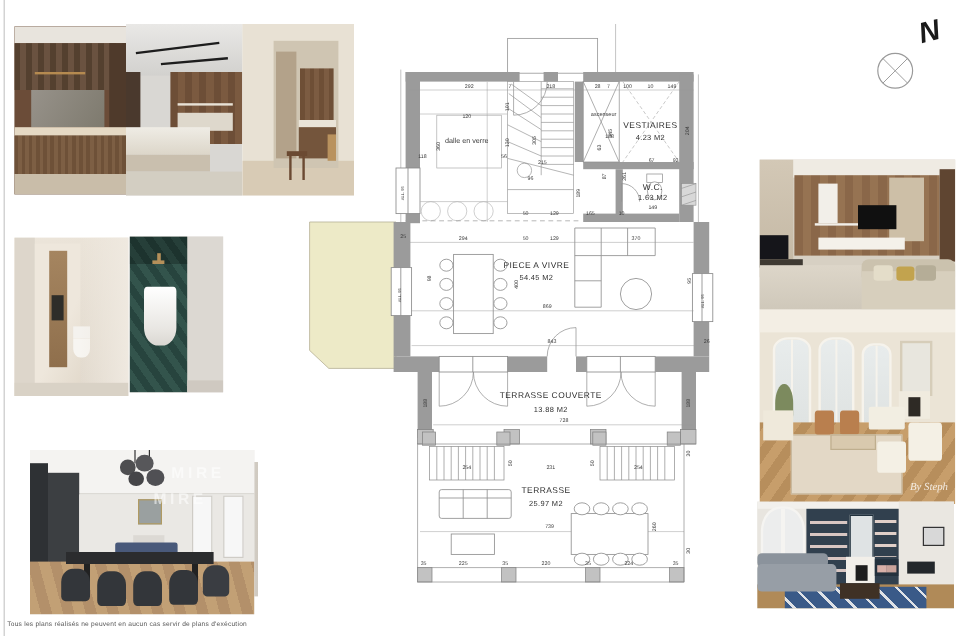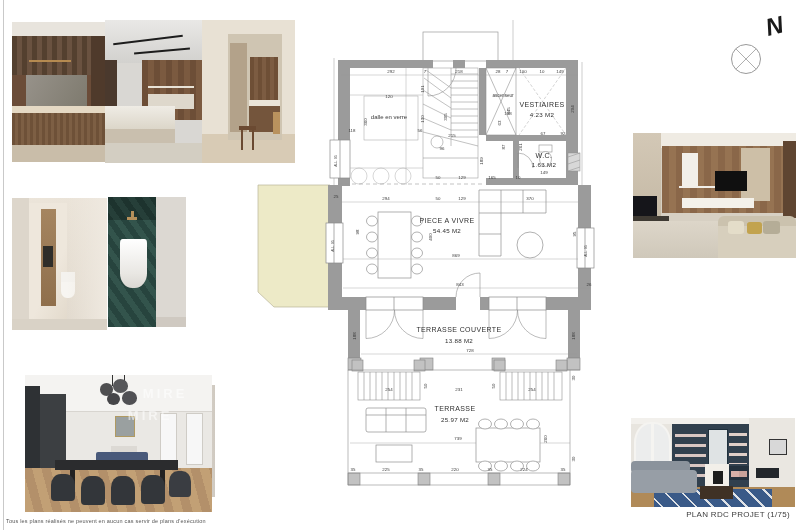--- a/index.html
+++ b/index.html
@@ -124,20 +124,40 @@
     <div style="left:0;top:50%;width:15%;height:16%;background:#15151a;"></div>
     <div style="left:0;top:66%;width:22%;height:6%;background:#3f3a33;"></div>
     <div style="left:0;top:70%;width:100%;height:30%;background:linear-gradient(#ddd6c9,#cfc8ba);"></div>
     <div style="left:52%;top:66%;width:48%;height:12%;background:#cbc2ae;border-radius:6px 6px 0 0;"></div>
     <div style="left:52%;top:74%;width:48%;height:26%;background:#d7cfbd;"></div>
     <div style="left:58%;top:70%;width:10%;height:11%;background:#e4ddc9;border-radius:20%;"></div>
     <div style="left:70%;top:71%;width:9%;height:10%;background:#c2a34e;border-radius:20%;"></div>
     <div style="left:80%;top:70%;width:10%;height:11%;background:#b5ad97;border-radius:20%;"></div>
   </div>
 
+  <div class="photo" style="left:633px;top:258px;width:163px;height:162px;background:#ebe4d6;">
+    <div style="left:0;top:0;width:100%;height:12%;background:#f3eee4;"></div>
+    <div style="left:7%;top:14%;width:17%;height:44%;background:linear-gradient(90deg,rgba(0,0,0,0) 46%,#f6f3ec 46% 54%,rgba(0,0,0,0) 54%),linear-gradient(#e8ecec,#dfe3e2);border:2px solid #f6f3ec;border-radius:40% 40% 0 0/14% 14% 0 0;"></div>
+    <div style="left:30%;top:14%;width:16%;height:44%;background:linear-gradient(90deg,rgba(0,0,0,0) 46%,#f6f3ec 46% 54%,rgba(0,0,0,0) 54%),linear-gradient(#e8ecec,#dfe3e2);border:2px solid #f6f3ec;border-radius:40% 40% 0 0/14% 14% 0 0;"></div>
+    <div style="left:52%;top:17%;width:13%;height:40%;background:linear-gradient(90deg,rgba(0,0,0,0) 46%,#f6f3ec 46% 54%,rgba(0,0,0,0) 54%),linear-gradient(#e8ecec,#dfe3e2);border:2px solid #f6f3ec;border-radius:40% 40% 0 0/14% 14% 0 0;"></div>
+    <div style="left:72%;top:16%;width:14%;height:26%;background:#e8e6de;border:2px solid #d6cdb9;"></div>
+    <div style="left:71%;top:42%;width:16%;height:14%;background:#f0ebdf;"></div>
+    <div style="left:76%;top:45%;width:6%;height:10%;background:#2e2a25;"></div>
+    <div style="left:0;top:58%;width:100%;height:42%;background:repeating-linear-gradient(-55deg,#c79e6b 0 8px,#b78e5c 8px 16px);"></div>
+    <div style="left:16%;top:64%;width:56%;height:30%;background:#e3d8c6;border:1px solid #c9b99e;"></div>
+    <div style="left:8%;top:38%;width:9%;height:20%;background:#7c8a5e;border-radius:50% 50% 20% 20%;"></div>
+    <div style="left:2%;top:52%;width:15%;height:15%;background:#efe9db;"></div>
+    <div style="left:28%;top:52%;width:10%;height:12%;background:#b97f4e;border-radius:15%;"></div>
+    <div style="left:41%;top:52%;width:10%;height:12%;background:#b97f4e;border-radius:15%;"></div>
+    <div style="left:56%;top:50%;width:18%;height:12%;background:#f2eee2;border-radius:8%;"></div>
+    <div style="left:76%;top:58%;width:17%;height:20%;background:#f4f0e5;border-radius:10%;"></div>
+    <div style="left:60%;top:68%;width:15%;height:16%;background:#f4f0e5;border-radius:10%;"></div>
+    <div style="left:36%;top:64%;width:22%;height:7%;background:#d9c9ae;border:1px solid #bfae8e;"></div>
+    <div id="signature">By Steph</div>
+  </div>
 
   <div class="photo" style="left:631px;top:418px;width:164px;height:89px;background:#e8e5df;">
     <div style="left:0;top:0;width:100%;height:7%;background:#f2f0ec;"></div>
     <div style="left:2%;top:5%;width:20%;height:78%;background:linear-gradient(90deg,rgba(0,0,0,0) 46%,#f5f4f1 46% 54%,rgba(0,0,0,0) 54%),#eceded;border:2px solid #f5f4f1;border-radius:45% 45% 0 0/28% 28% 0 0;"></div>
     <div style="left:25%;top:7%;width:47%;height:73%;background:#31404e;"></div>
     <div style="left:27%;top:11%;width:19%;height:60%;background:repeating-linear-gradient(#31404e 0 6px,#d8c6c2 6px 9px,#31404e 9px 10px);"></div>
     <div style="left:60%;top:10%;width:11%;height:42%;background:repeating-linear-gradient(#31404e 0 6px,#e0cfc8 6px 9px,#31404e 9px 10px);"></div>
     <div style="left:47%;top:12%;width:11%;height:40%;background:#dfe3e4;border:1px solid #20303c;"></div>
     <div style="left:45%;top:52%;width:15%;height:24%;background:#f2efe9;"></div>
     <div style="left:50%;top:60%;width:6%;height:14%;background:#1d1d1d;"></div>
@@ -442,14 +462,13 @@
       <text x="278" y="453" font-size="4.4" text-anchor="middle" fill="#3a3a3a">224</text>
       <text x="317" y="453" font-size="4.4" text-anchor="middle" fill="#3a3a3a">35</text>
       <text x="143" y="101" font-size="6" text-anchor="middle" fill="#3a3a3a">dalle en verre</text>
       <text x="257" y="79" font-size="4.6" text-anchor="middle" fill="#3a3a3a">ascenseur</text>
       <text x="88" y="228" font-size="3.4" text-anchor="middle" fill="#3a3a3a" transform="rotate(-90 88 228)">ALL. 95</text>
       <text x="341" y="233" font-size="3.4" text-anchor="middle" fill="#3a3a3a" transform="rotate(-90 341 233)">ALL. 95</text>
       <text x="91" y="143" font-size="3.4" text-anchor="middle" fill="#3a3a3a" transform="rotate(-90 91 143)">ALL. 95</text>
     </svg>
 
   <div id="disclaimer">Tous les plans réalisés ne peuvent en aucun cas servir de plans d'exécution</div>
-  <div id="plan-title">PLAN RDC PROJET (1/75)</div>
 </div>
 
 </body></html>

